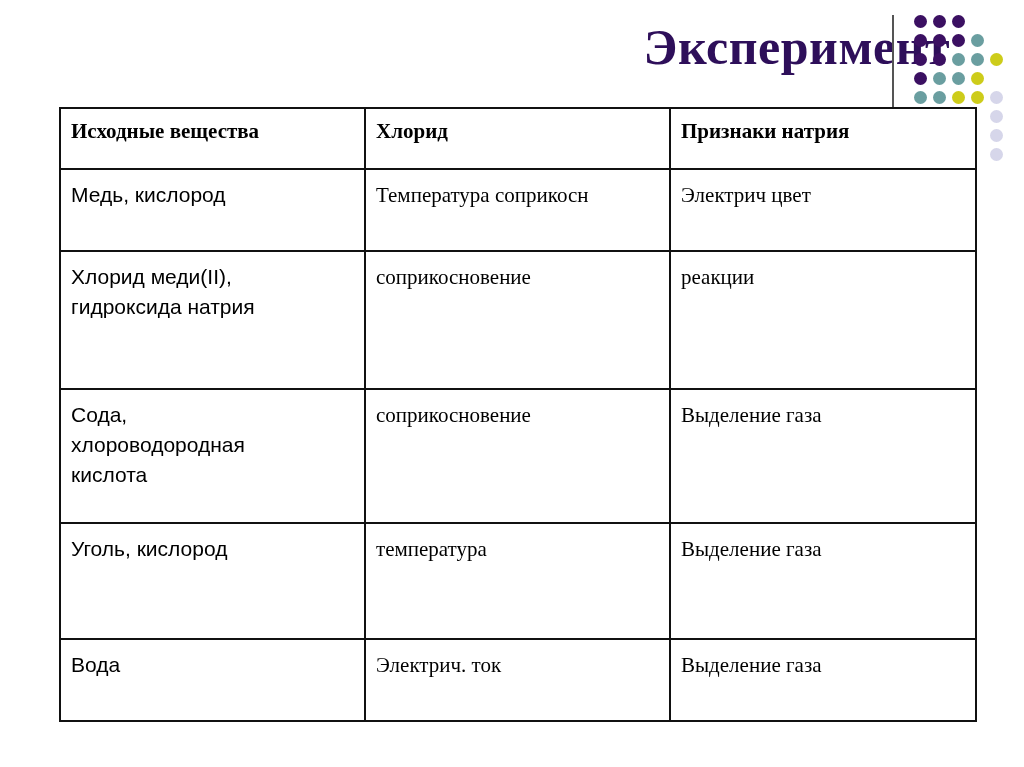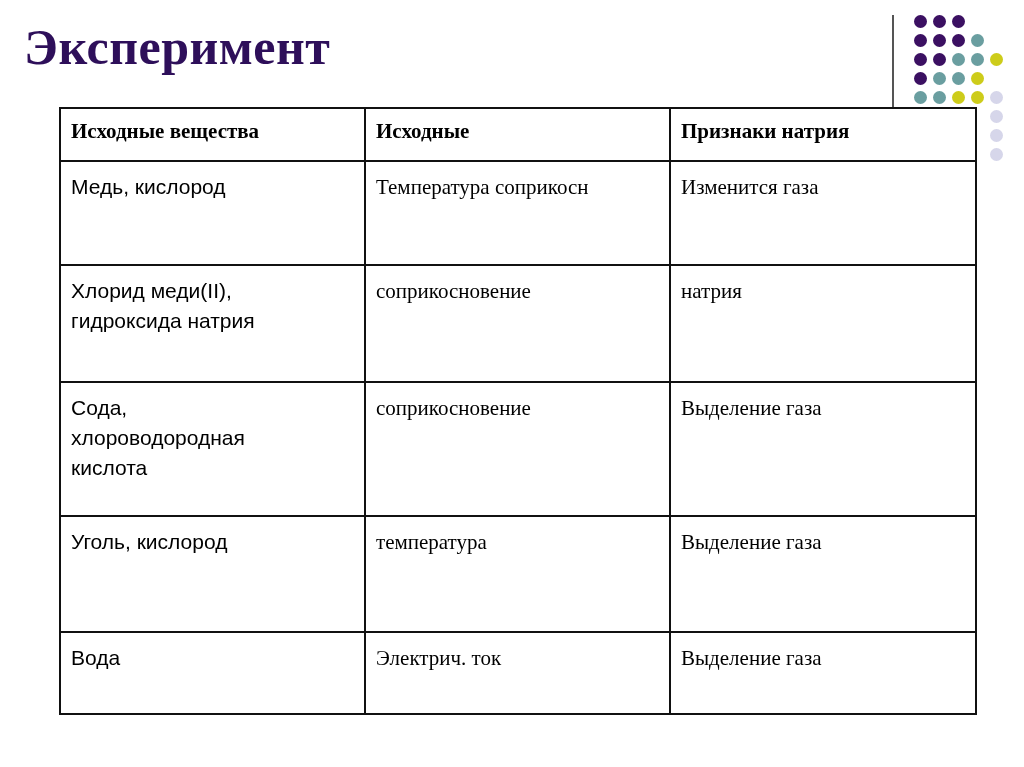--- a/index.html
+++ b/index.html
@@ -1,29 +1,29 @@
 <!DOCTYPE html>
 <html><head>
 <meta charset="utf-8">
 <style>
   html, body { margin: 0; padding: 0; }
   body { width: 1024px; height: 767px; background: #ffffff; position: relative; overflow: hidden; }
   .title {
-    position: absolute; left: 0; top: 18px; width: 950px; text-align: left;
+    position: absolute; left: 0; top: 18px; width: 950px; text-align: right;
     font-family: "Liberation Serif", serif; font-weight: bold; font-size: 50px;
-    color: #2e0f5a; letter-spacing: 0.5px; margin-left: 24px;
+    color: #2e0f5a; letter-spacing: 0.5px;
   }
   .vline { position: absolute; left: 892px; top: 15px; width: 2px; height: 93px; background: #555; }
   .dot { position: absolute; width: 13px; height: 13px; border-radius: 50%; }
   table.grid {
     position: absolute; left: 59px; top: 107px; border-collapse: collapse;
     table-layout: fixed; width: 916px;
   }
   table.grid td {
-    border: 2px solid #111; vertical-align: top; padding: 10px 10px 8px 10px;
+    border: 2px solid #111; vertical-align: top; padding: 10px 10px 16px 10px;
     font-size: 21px; color: #000; line-height: 30px;
   }
   col.c1 { width: 305px; } col.c2 { width: 305px; } col.c3 { width: 306px; }
   tr.head td { height: 36px; padding-top: 7px; font-family: "Liberation Serif", serif; font-weight: bold; font-size: 21px; }
   td.sans { font-family: "Liberation Sans", sans-serif; font-size: 21px; }
   td.serif { font-family: "Liberation Serif", serif; font-size: 21px; }
   td.mid { vertical-align: middle; padding-top: 0; }
 </style>
 </head>
 <body>
@@ -60,34 +60,34 @@
 
 <table class="grid">
   <colgroup>
       <col class="c1">
       <col class="c2">
       <col class="c3">
     </colgroup>
   <tbody>
       <tr class="head">
     <td>Исходные вещества</td>
-    <td>Исходные</td>
+    <td>Хлорид</td>
     <td>Признаки натрия</td>
   </tr>
-  <tr style="height:104px">
+  <tr style="height:82px">
     <td class="sans">Медь, кислород</td>
     <td class="serif">Температура соприкосн</td>
-    <td class="serif">Изменится газа</td>
+    <td class="serif">Электрич цвет</td>
   </tr>
-  <tr style="height:117px">
+  <tr style="height:138px">
     <td class="sans">
           <div style="width:240px">Хлорид меди(II), гидроксида натрия</div>
         </td>
     <td class="serif">соприкосновение</td>
-    <td class="serif">натрия</td>
+    <td class="serif">реакции</td>
   </tr>
   <tr style="height:134px">
     <td class="sans">
           <div style="width:220px">Сода, хлороводородная кислота</div>
         </td>
     <td class="serif">соприкосновение</td>
     <td class="serif">Выделение газа</td>
   </tr>
   <tr style="height:116px">
     <td class="sans">Уголь, кислород</td>

